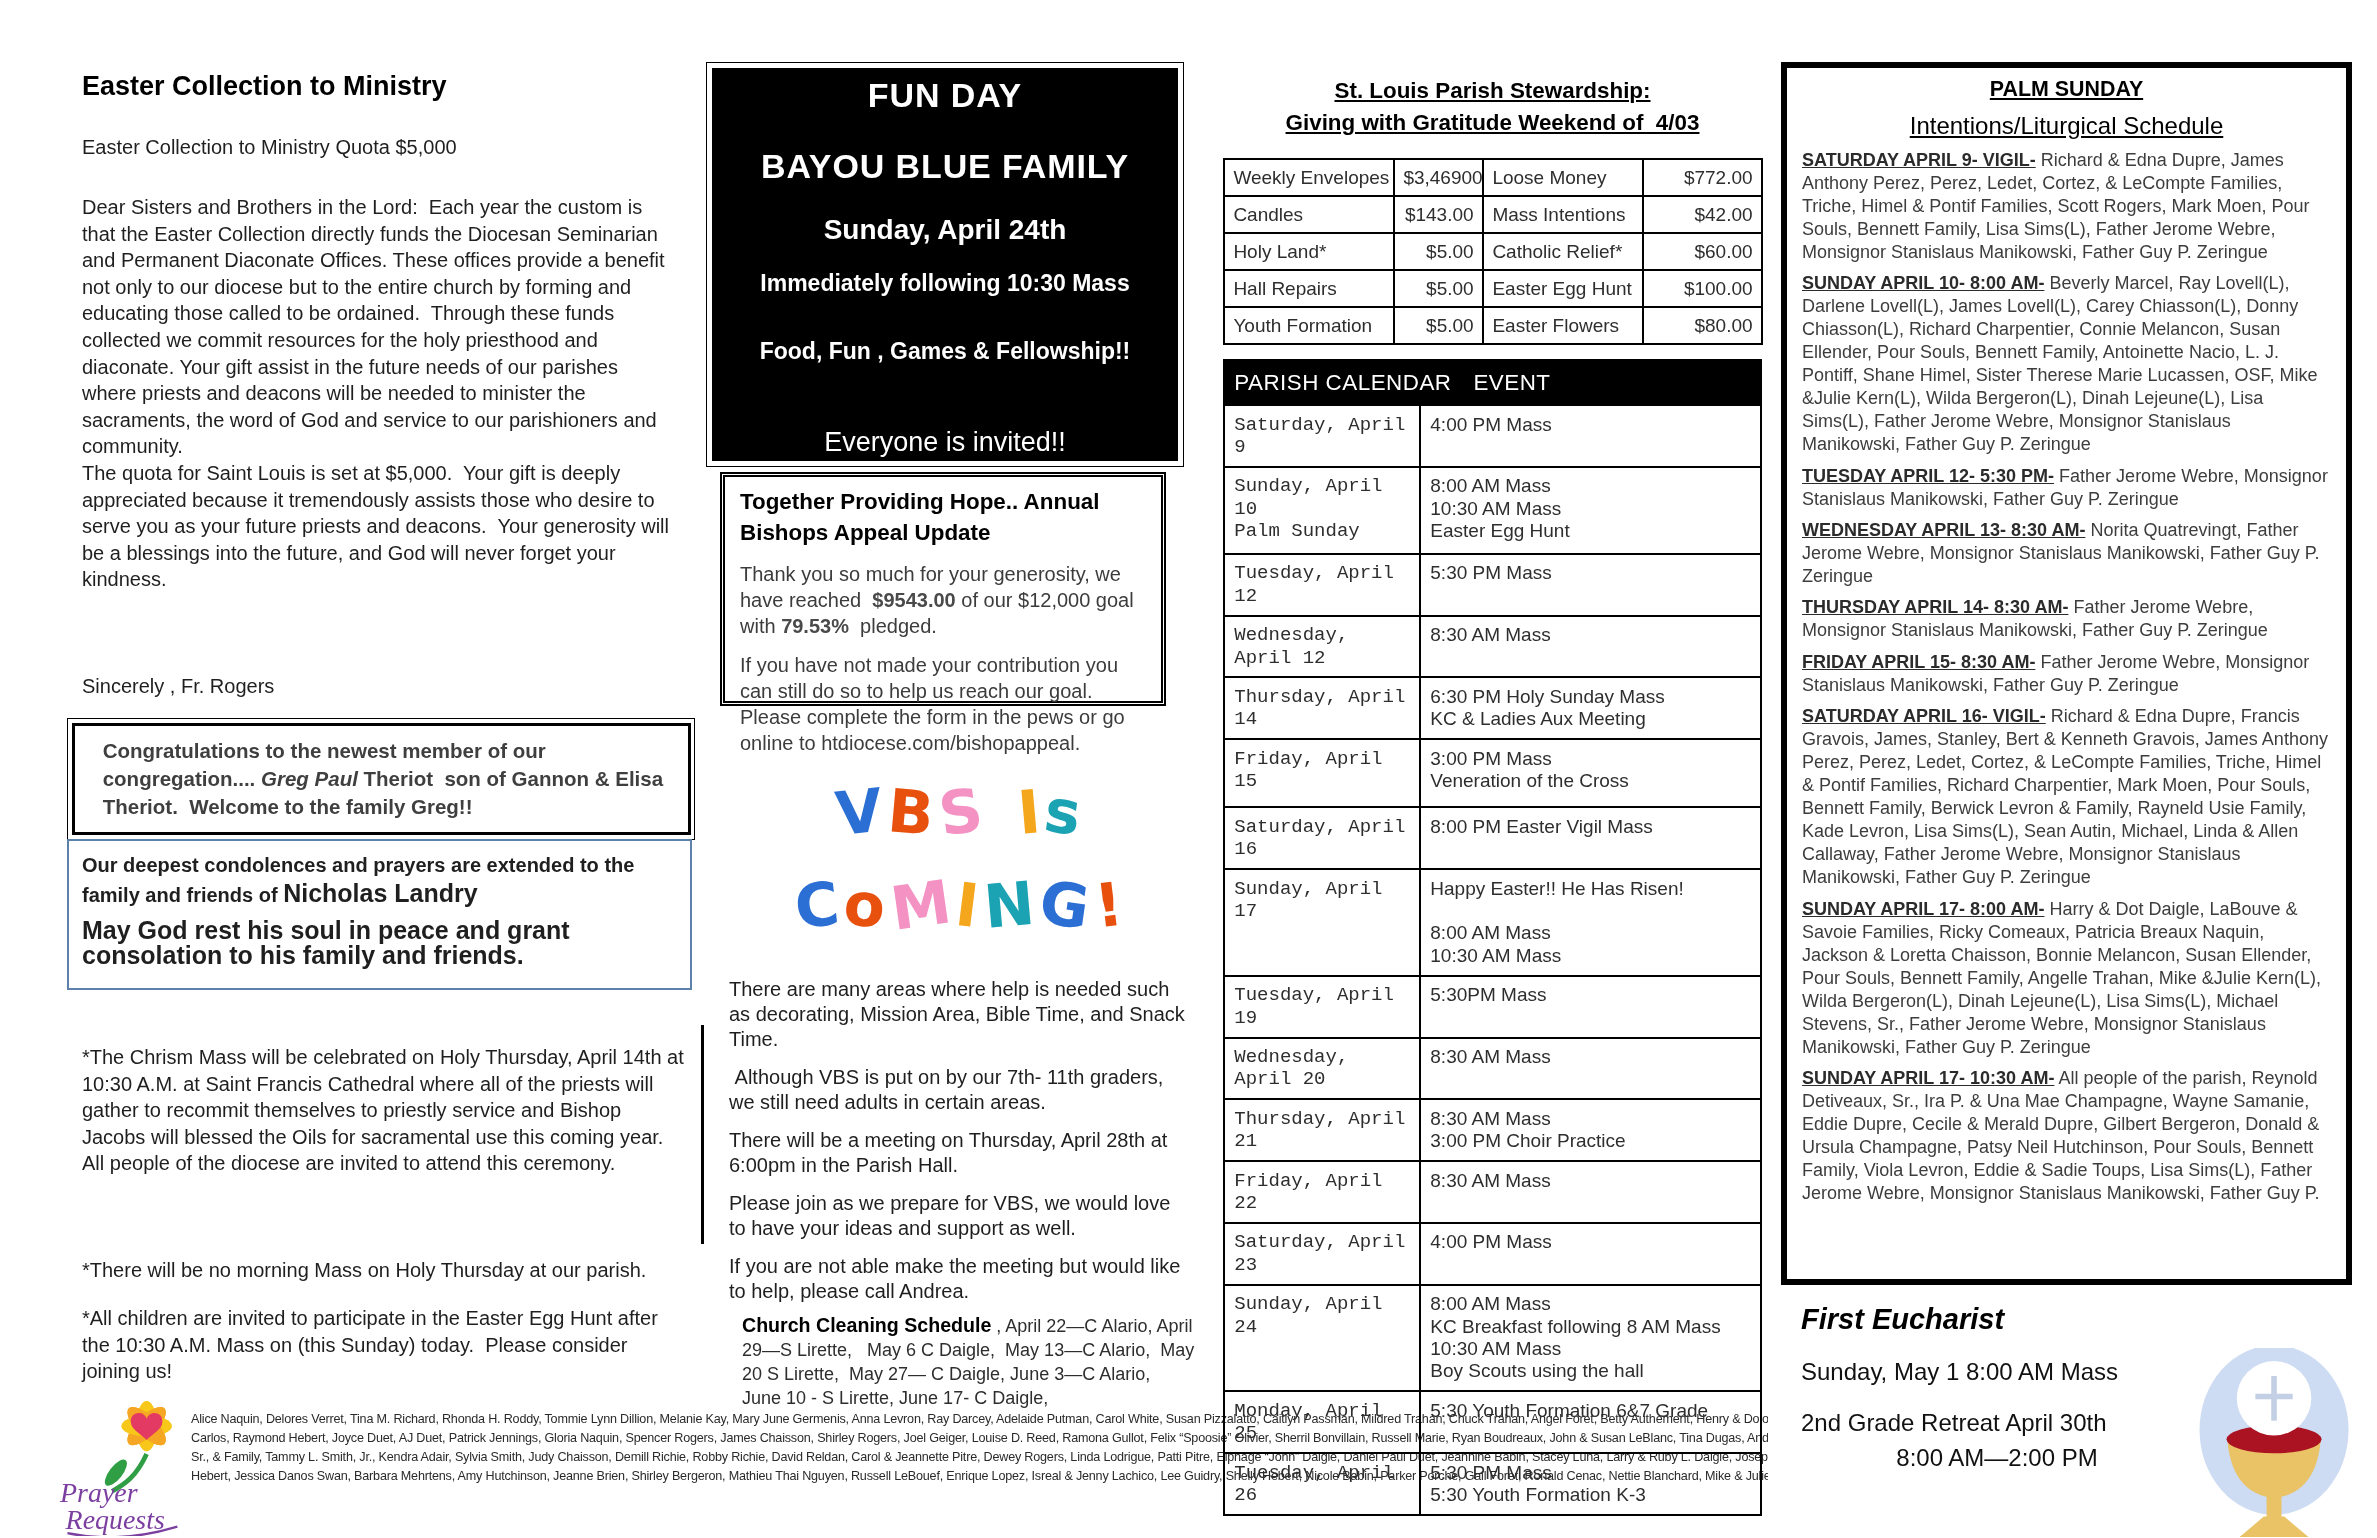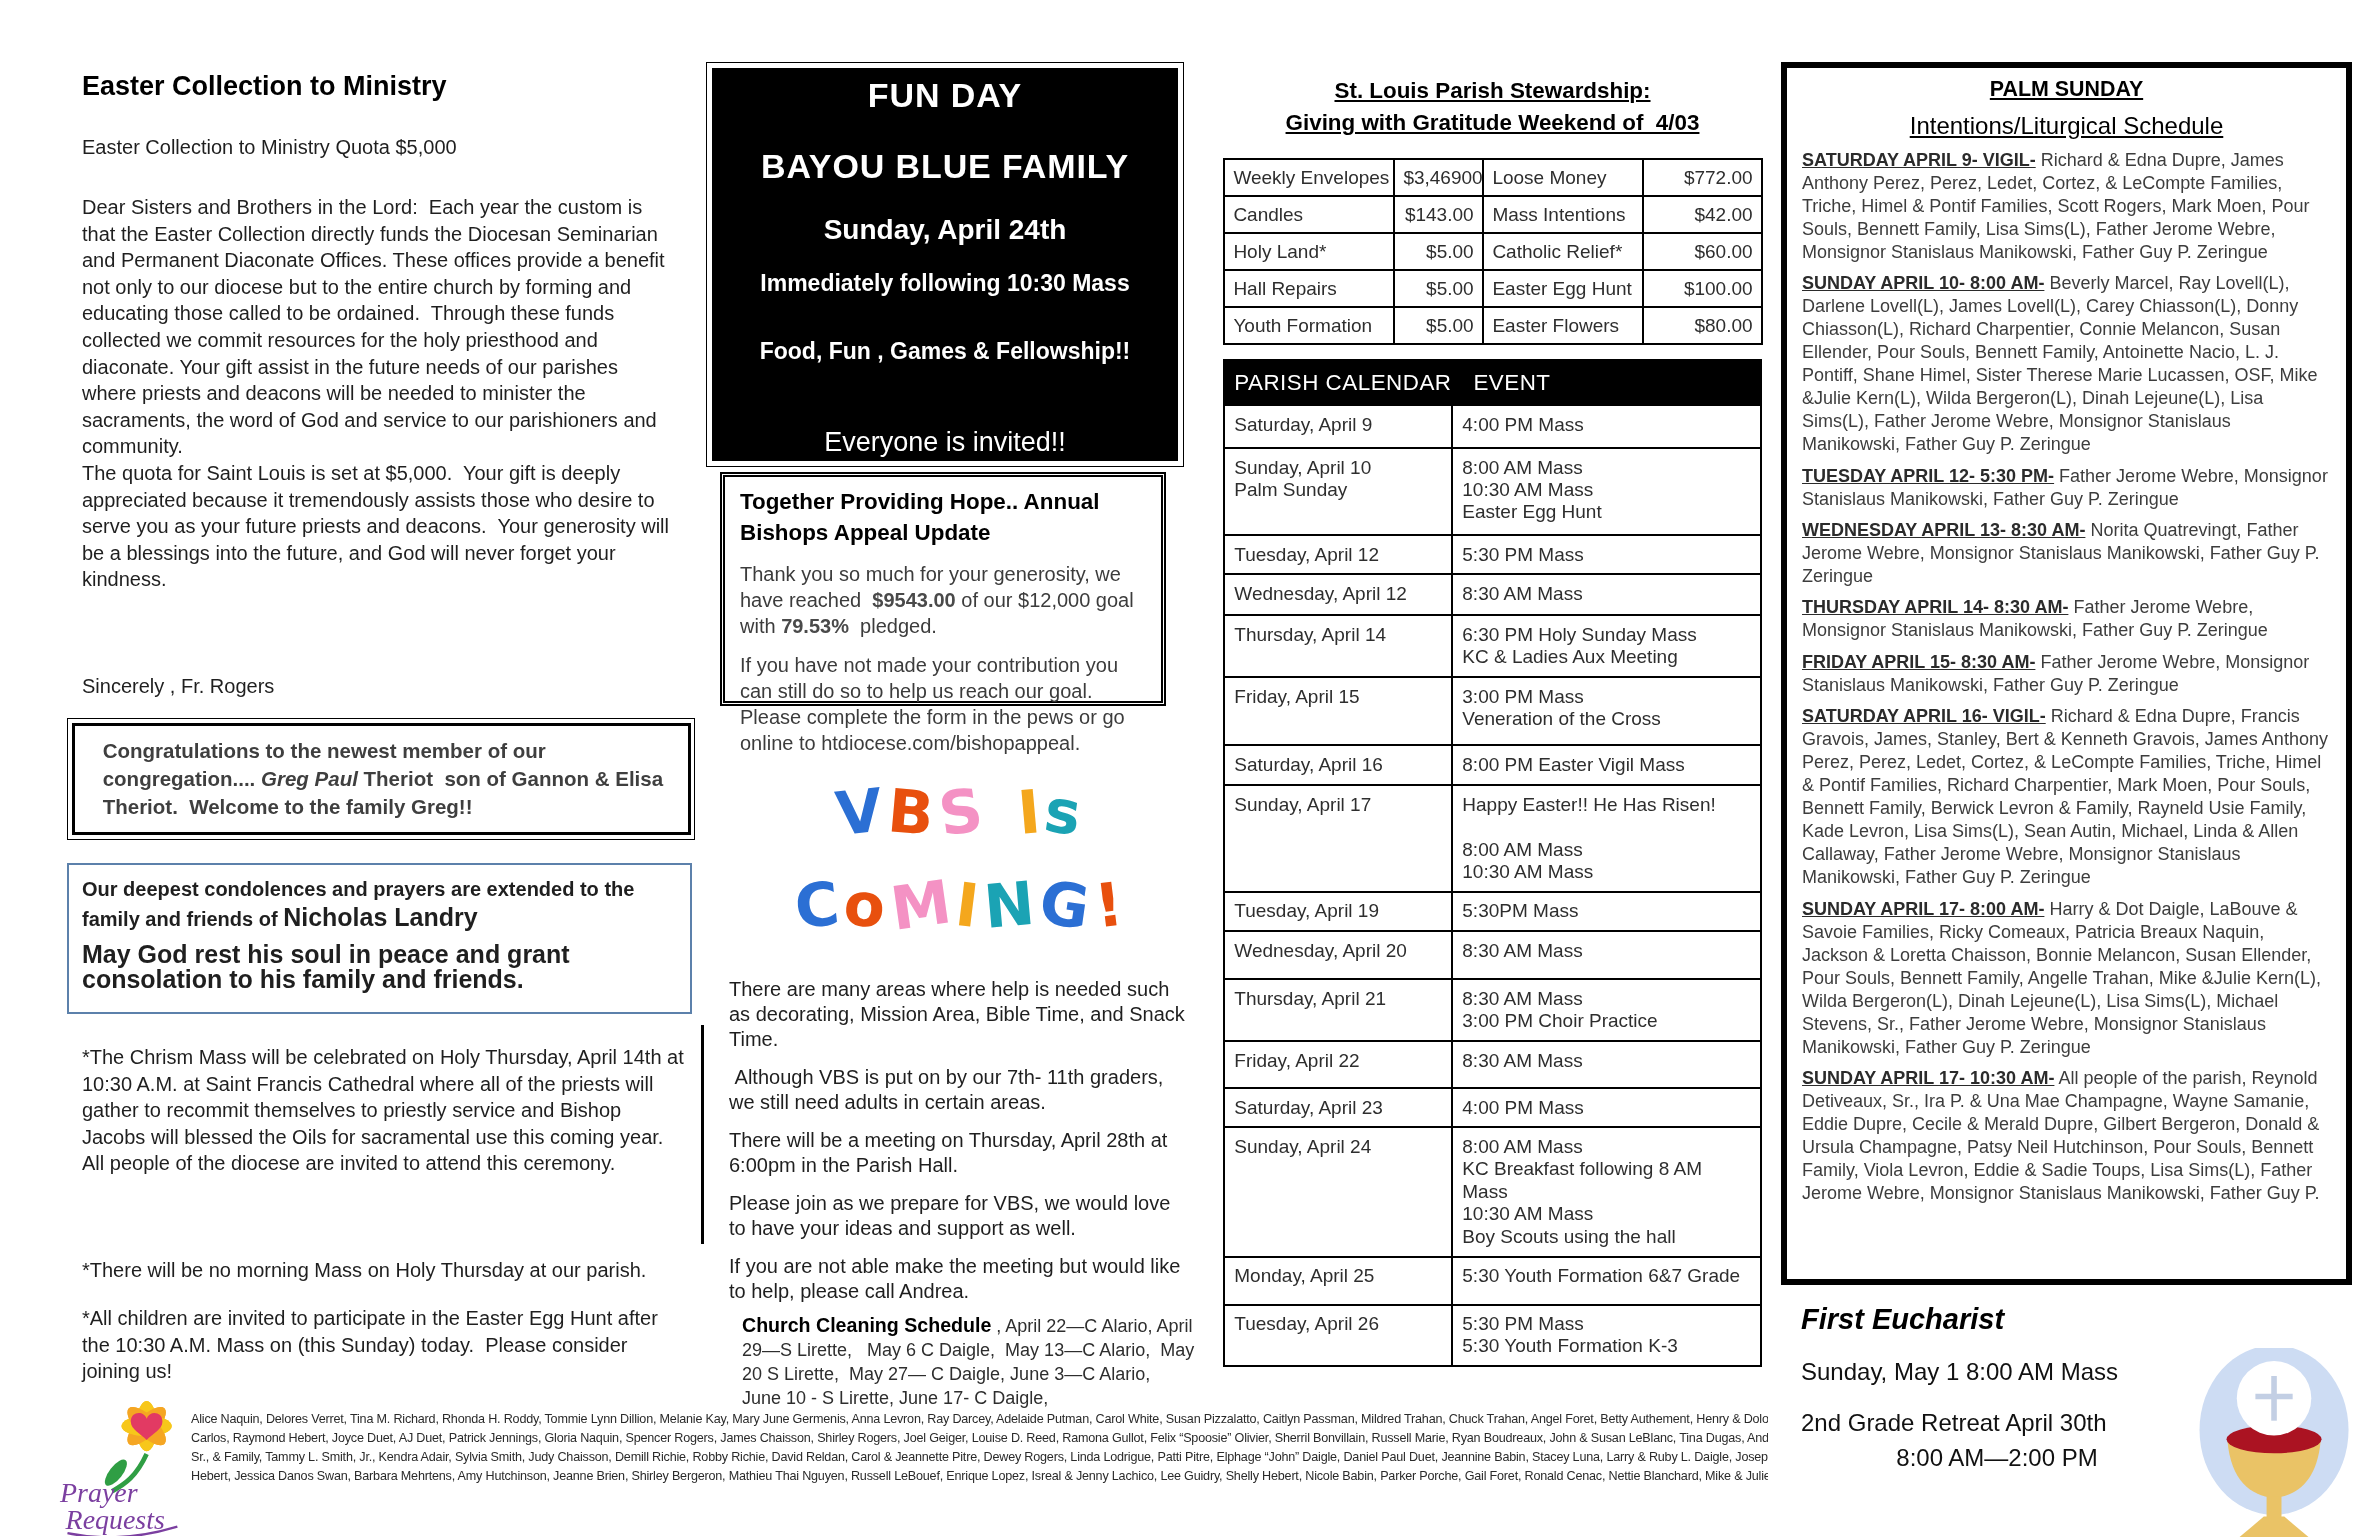--- a/index.html
+++ b/index.html
@@ -12,21 +12,21 @@
   #left-title{left:82px;top:71px;font-size:27px;font-weight:bold;color:#000;}
   #left-quota{left:82px;top:136px;font-size:20px;}
   #left-body{left:82px;top:194px;width:593px;font-size:20px;line-height:26.6px;}
   #left-signoff{left:82px;top:675px;font-size:20px;}
 
   #congrats-box{left:67px;top:718px;width:619px;border:1.9px solid #000;padding:3.7px;background:#fff;}
   #congrats-inner{border:3.7px solid #000;padding:11.2px 15px 11.2px 28px;font-size:20.5px;font-weight:bold;
                   color:#3f3f3f;line-height:28px;}
   .congrats-name{font-style:italic;}
 
-  #condolence-box{left:67px;top:863px;width:625px;height:151px;border:2.8px solid #5c81ab;
+  #condolence-box{left:67px;top:839px;width:625px;height:151px;border:2.8px solid #5c81ab;
                   padding:11.2px 13px;box-sizing:border-box;}
   .cond-pre{font-size:20px;font-weight:bold;line-height:27px;}
   .cond-name{font-size:25px;font-weight:bold;}
   .cond-line2{font-size:25px;font-weight:bold;margin-top:9.3px;line-height:25px;}
 
   #chrism{left:82px;top:1044px;width:606px;font-size:20px;line-height:26.6px;}
   #no-mass{left:82px;top:1259px;width:606px;font-size:20px;}
   #egg-hunt{left:82px;top:1305px;width:606px;font-size:20px;line-height:26.6px;}
 
   #prayer-logo{left:58px;top:1387px;}
@@ -77,22 +77,22 @@
 
   
   #calendar{left:1223px;top:359px;width:539px;box-sizing:border-box;}
   #cal-header{background:#000;color:#fff;height:47px;display:flex;align-items:center;
               font-size:22.4px;letter-spacing:0.5px;}
   #cal-h1{padding-left:11.2px;width:228px;}
   #cal-h2{padding-left:11.2px;}
   #calendar-rows{border:2.8px solid #000;border-top:none;}
   .cal-row{display:flex;border-bottom:2.8px solid #000;box-sizing:border-box;}
   .cal-row:last-child{border-bottom:none;}
-  .cal-date{width:228px;border-right:2.8px solid #000;padding:7.5px 9.3px;box-sizing:border-box;
-            font-size:19px;line-height:22.4px;color:#2e2e2e;}
+  .cal-date{width:196px;border-right:2.8px solid #000;padding:7.5px 9.3px;box-sizing:border-box;
+            font-size:19px;line-height:22.4px;color:#2e2e2e;font-family:Liberation Mono, monospace;}
   .cal-events{flex:1;padding:7.5px 9.3px;font-size:19px;line-height:22.4px;color:#2e2e2e;}
 
   
   #intentions-box{left:1781px;top:62px;width:571px;height:1223px;border:6.5px solid #000;
                   padding:9.3px 15px;box-sizing:border-box;overflow:hidden;}
   #intent-title1{text-align:center;font-size:21.4px;font-weight:bold;text-decoration:underline;color:#000;}
   #intent-title2{text-align:center;font-size:24px;text-decoration:underline;margin-top:9.3px;
                  margin-bottom:9.3px;color:#000;}
   .intent{margin:0 0 8.4px 0;font-size:18px;line-height:23px;color:#3d3d3d;}
   .intent-label{font-weight:bold;text-decoration:underline;color:#2b2b2b;}

